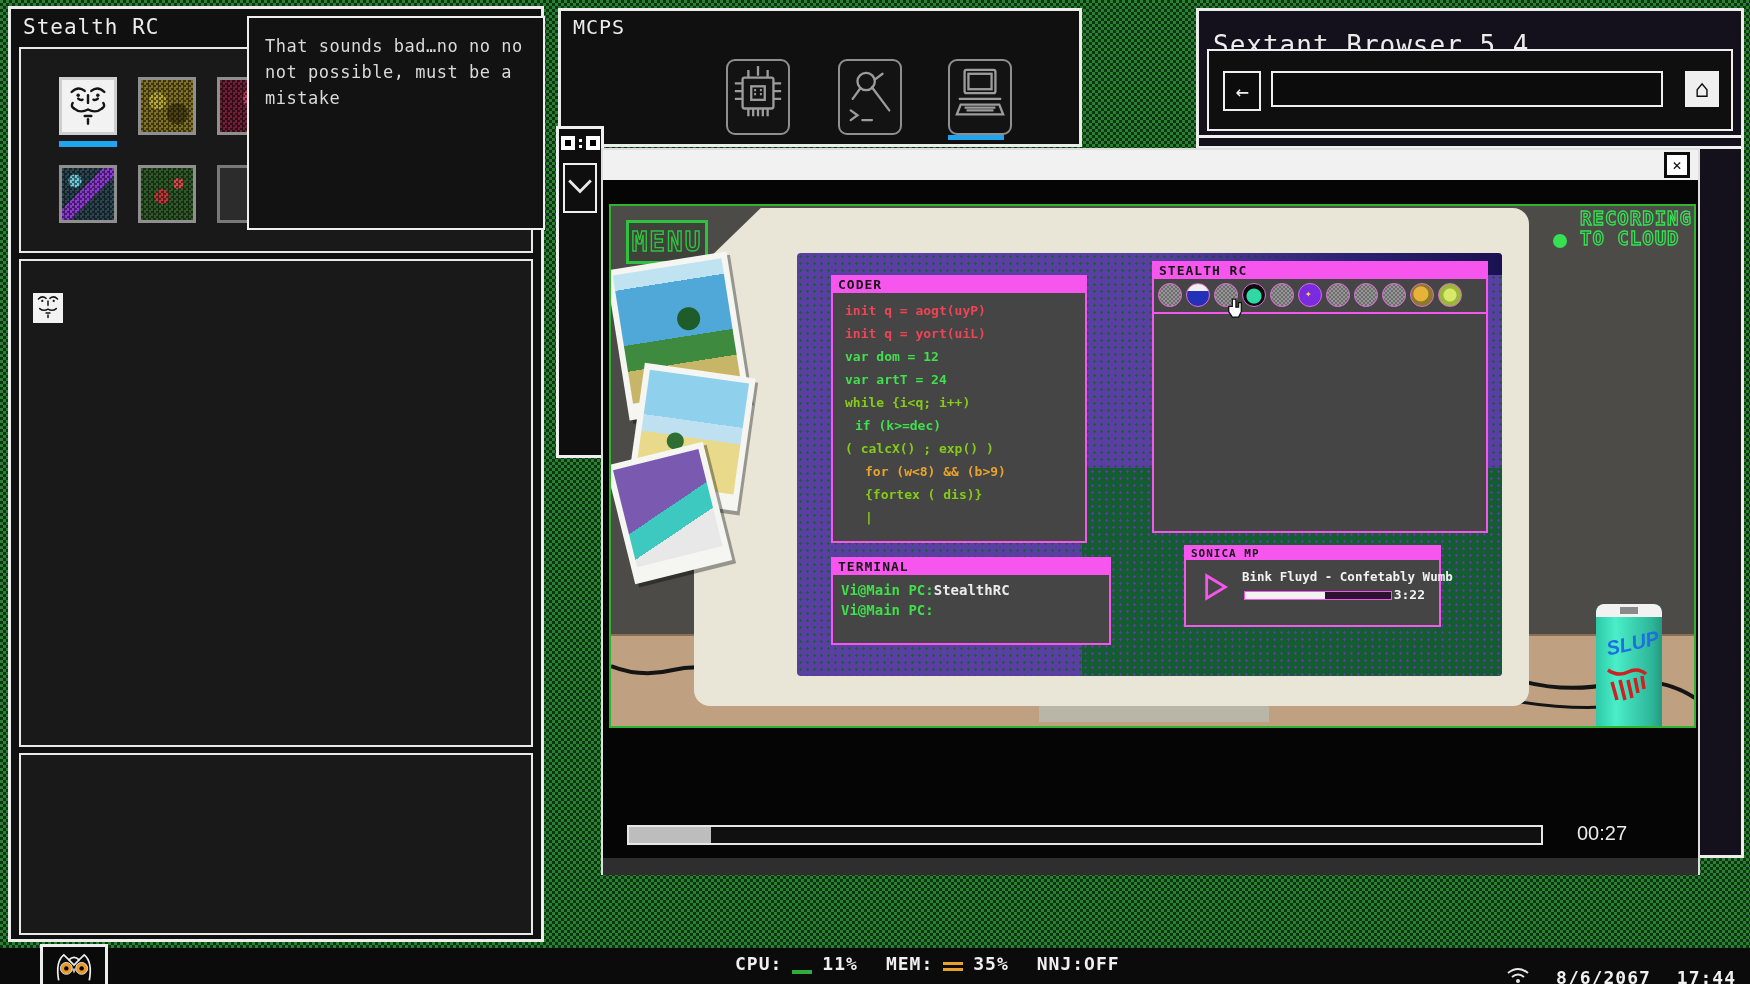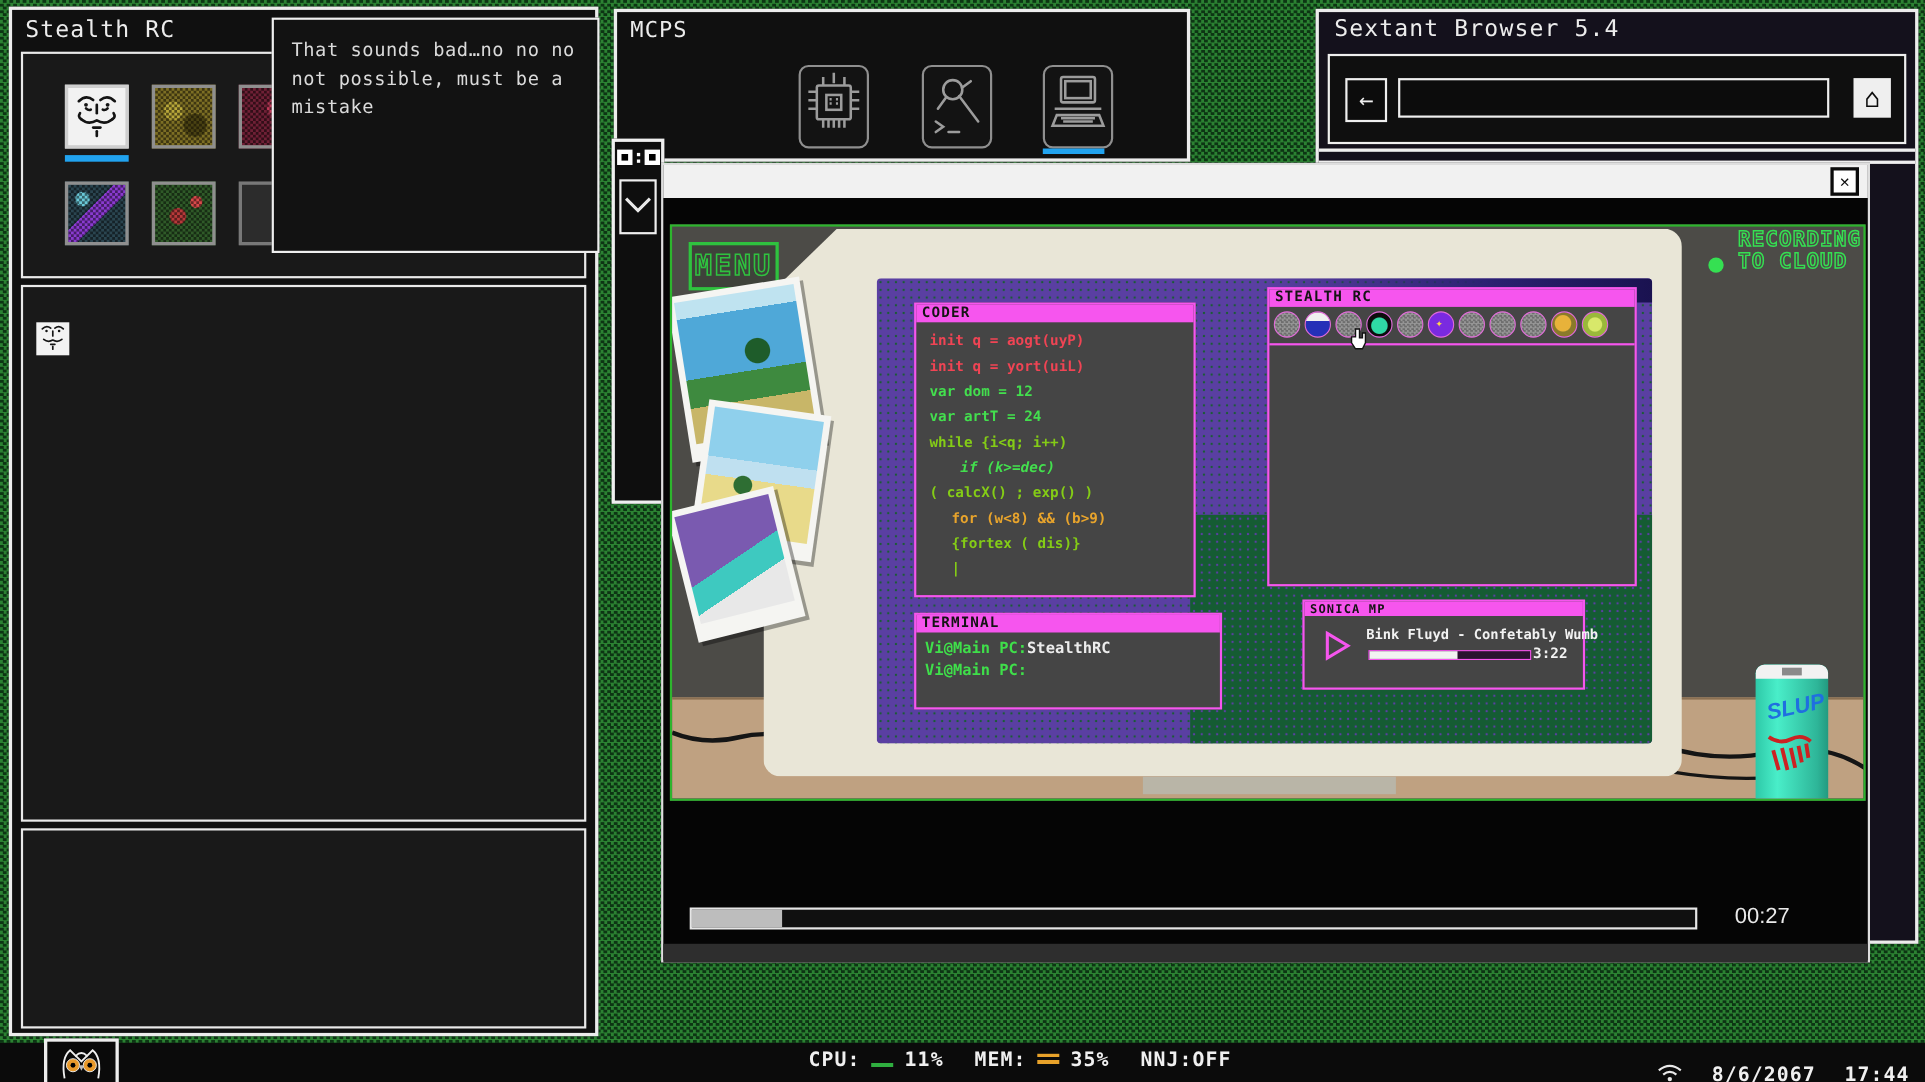--- a/index.html
+++ b/index.html
@@ -114,21 +114,21 @@
   #can-tab{position:absolute;left:24px;top:3px;width:18px;height:7px;background:#8a8a8a}
   #can-text{position:absolute;left:10px;top:28px;font-family:"Liberation Sans",sans-serif;font-style:italic;font-weight:bold;font-size:20px;color:#1f6fe0;transform:rotate(-12deg)}
   #vprog{position:absolute;left:24px;top:675px;width:916px;height:20px;border:2px solid #e6e6e6;background:#101010;box-sizing:border-box}
   #vprog-fill{height:100%;background:#bdbdbd}
   #vtime{position:absolute;left:974px;top:672px;color:#eaeaea;font-family:"Liberation Sans",sans-serif;font-size:20px}
   #vbottom-strip{position:absolute;left:0;right:0;top:708px;height:17px;background:#2e2e2e}
 
   
   #bottombar{position:absolute;left:0;top:948px;width:1750px;height:36px;background:#0b0b0b;z-index:9}
   #owl-box{position:absolute;left:40px;top:944px;width:62px;height:40px;background:#0a0a0a;border:3px solid #ededed;z-index:10;display:flex;align-items:center;justify-content:center}
-  #status{position:absolute;left:735px;top:953px;display:flex;gap:10px;align-items:center;color:#f0f0f0;font-weight:bold;font-size:18px;letter-spacing:1px;z-index:10}
+  #status{position:absolute;left:735px;top:953px;display:flex;gap:10px;align-items:flex-end;color:#f0f0f0;font-weight:bold;font-size:18px;letter-spacing:1px;z-index:10}
   .g-cpu{display:inline-block;width:20px;height:12px;background:linear-gradient(transparent 0 8px,#2fae3f 8px)}
   .g-mem{display:inline-block;width:20px;height:12px;background:linear-gradient(#e8a22a 0 3px,transparent 3px 6px,#e8a22a 6px 9px,transparent 9px)}
   #clock{position:absolute;right:14px;top:966px;display:flex;gap:26px;align-items:center;color:#f0f0f0;font-weight:bold;font-size:18px;letter-spacing:1px;z-index:10}
 </style>
 </head>
 <body>
 
 <div class="win" id="left-win">
   <div class="wtitle">Stealth RC</div>
 
@@ -246,21 +246,21 @@
   <div id="chev-btn">
     <span>
       <svg viewBox="0 0 24 14" width="26" height="16">
           <path d="M2 2 L12 12 L22 2" fill="none" stroke="#e8e8e8" stroke-width="2.6"></path>
         </svg>
     </span>
   </div>
 </div>
 
 <div class="win" id="browser-win">
-  <div class="wtitle" style="font-size:21px;padding:3px 14px">Sextant Browser 5.4</div>
+  <div class="wtitle" style="font-size:26px;padding:19px 14px">Sextant Browser 5.4</div>
   <div id="browser-toolbar">
     <div id="back-btn">
       <span>←</span>
     </div>
     <input id="url-input" type="text" value="" style="">
     <div id="home-btn">
       <span>⌂</span>
     </div>
   </div>
   <div id="browser-divider"></div>
@@ -289,21 +289,21 @@
       <div id="screen-green"></div>
 
       <div class="mpanel" id="coder-panel">
         <div class="mtitle">CODER</div>
         <div id="coder-lines">
             <div class="cl red" style="margin-left: 0px;">init q = aogt(uyP)</div>
             <div class="cl red" style="margin-left: 0px;">init q = yort(uiL)</div>
             <div class="cl green" style="margin-left: 0px;">var dom = 12</div>
             <div class="cl green" style="margin-left: 0px;">var artT = 24</div>
             <div class="cl white" style="margin-left: 0px;">while {i&lt;q; i++)</div>
-            <div class="cl green" style="margin-left: 28px; font-style: italic;">if (k&gt;=dec)</div>
+            <div class="cl green" style="margin-left: 10px;">if (k&gt;=dec)</div>
             <div class="cl white" style="">( calcX() ; exp() )</div>
             <div class="cl orange" style="margin-left: 20px;">for (w&lt;8) &amp;&amp; (b&gt;9)</div>
             <div class="cl white" style="margin-left: 20px;">{fortex ( dis)}</div>
             <div class="cl white" style="margin-left: 20px;">|</div>
           </div>
       </div>
 
       <div class="mpanel" id="terminal-panel">
         <div class="mtitle">TERMINAL</div>
         <div id="terminal-lines">

